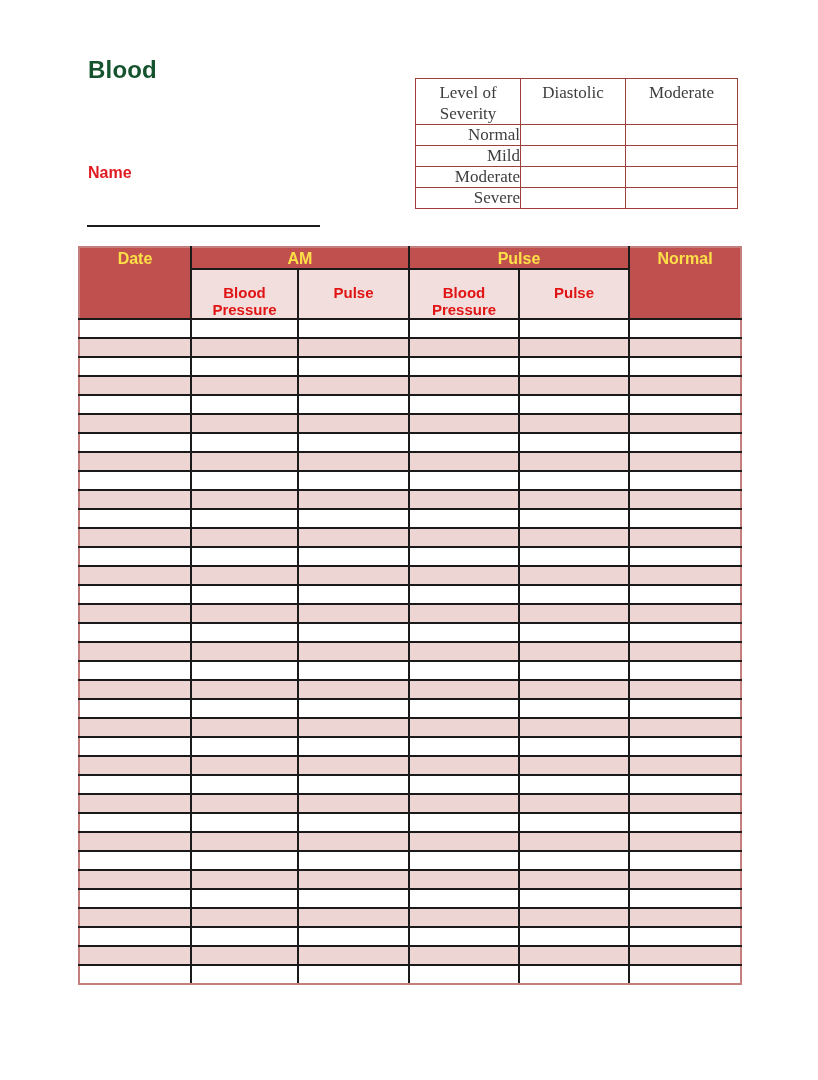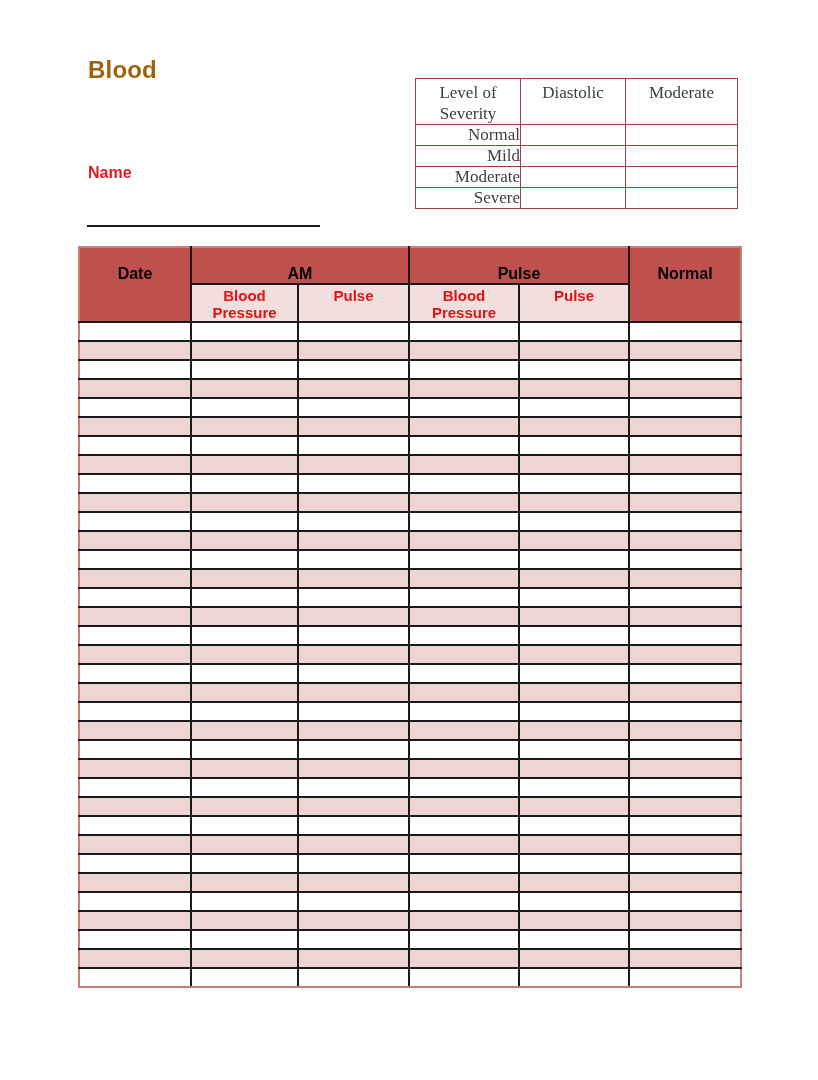--- a/index.html
+++ b/index.html
@@ -14,21 +14,21 @@
     overflow: hidden;
   }
 
   
   .doc-title {
     position: absolute;
     left: 88px;
     top: 52px;
     font-size: 24px;
     font-weight: bold;
-    color: #a16207;
+    color: #14532d;
     line-height: 35px;
     letter-spacing: 0.2px;
   }
 
   .name-label {
     position: absolute;
     left: 88px;
     top: 164px;
     font-size: 16px;
     font-weight: bold;
@@ -80,38 +80,38 @@
     table-layout: fixed;
   }
   .log-table th,
   .log-table td {
     border: 2px solid #1a1a1a;
     overflow: hidden;
   }
 
   .log-table .hdr {
     background: #c0504d;
-    color: #000000;
+    color: #fde047;
     font-size: 16px;
     font-weight: bold;
     text-align: center;
     vertical-align: top;
-    padding-top: 17px;
+    padding-top: 2px;
   }
   .group-row { height: 22px; }
   .sub-row   { height: 36px; }
   .log-table .sub {
     background: #f2dedd;
     color: #e01414;
     font-size: 15px;
     font-weight: bold;
     text-align: center;
     vertical-align: top;
     line-height: 17px;
-    padding: 2px 2px 0 2px;
+    padding: 14px 2px 0 2px;
   }
 
   .log-table tbody tr { height: 19px; }
   .log-table tbody td { background: #ffffff; }
   .log-table tbody tr.stripe td { background: #edd5d4; }
 
   
   .log-table .date-col    { border-left-color: #c5807d; border-top-color: #c5807d; }
   .log-table .remarks-col { border-right-color: #c5807d; border-top-color: #c5807d; }
   .log-table thead tr.group-row > th { border-top-color: #c5807d; }

